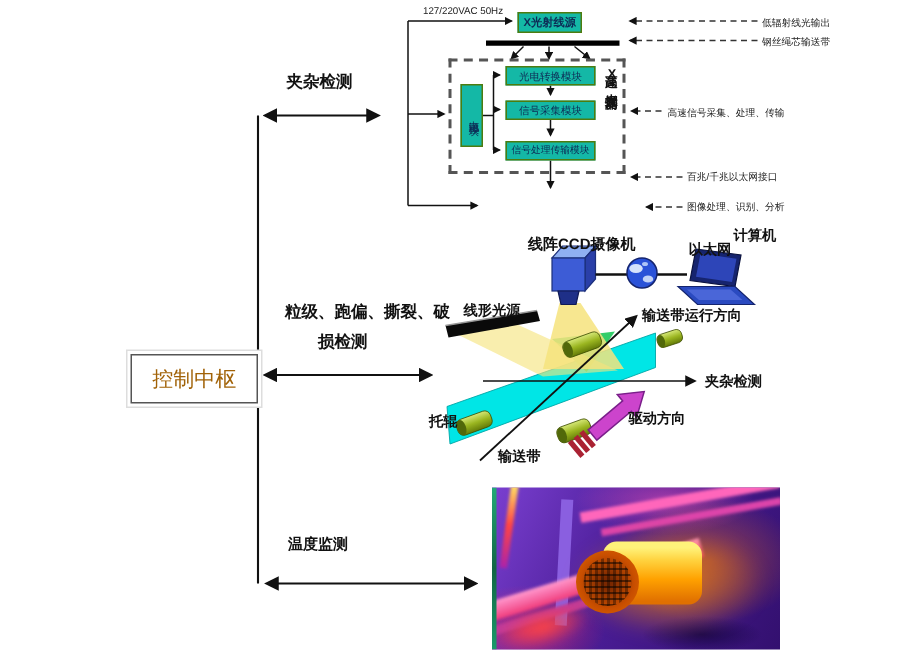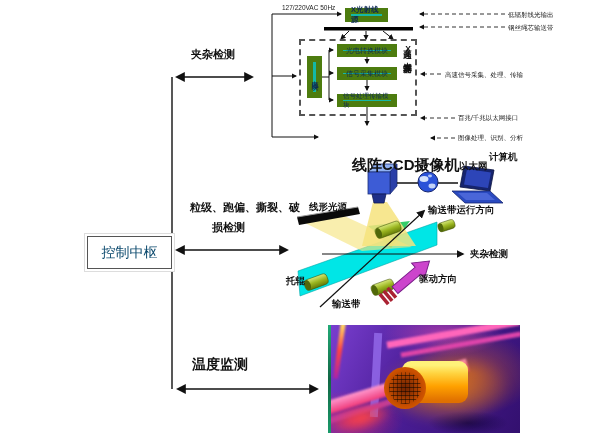--- a/index.html
+++ b/index.html
@@ -1,21 +1,21 @@
 <!DOCTYPE html>
 <html><head>
 <meta charset="utf-8">
 <style>
   html,body{margin:0;padding:0;background:#fff;}
   #canvas{position:relative;width:600px;height:440px;background:#fff;overflow:hidden;
           font-family:"Liberation Sans","DejaVu Sans",sans-serif;}
   .lbl{position:absolute;font-weight:bold;color:#111;white-space:nowrap;}
   .lbl-sm{position:absolute;font-weight:normal;color:#222;white-space:nowrap;font-size:6.5px;}
-  .bluebox{position:absolute;background:#14b8a6;border:6px solid #4d7c0f;box-sizing:border-box;
-           display:flex;align-items:center;justify-content:center;color:#0d2a55;text-align:left;}
+  .bluebox{position:absolute;background:#14b8a6;border:1px solid #4d7c0f;box-sizing:border-box;
+           display:flex;align-items:center;justify-content:center;color:#0d2a55;text-align:center;}
   .vtext{writing-mode:vertical-rl;text-orientation:upright;letter-spacing:1px;}
   .dashedbox{position:absolute;border:2px dashed #555;box-sizing:border-box;background:transparent;}
   svg.overlay{position:absolute;left:0;top:0;pointer-events:none;}
   
   .thermal{position:absolute;left:328px;top:325px;width:192px;height:108px;overflow:hidden;
            background:
              radial-gradient(90px 60px at 75% 45%, rgba(255,120,0,.45), transparent 70%),
              radial-gradient(70px 40px at 12% 88%, rgba(255,40,80,.55), transparent 75%),
              radial-gradient(80px 30px at 60% 8%, rgba(255,90,190,.5), transparent 75%),
              linear-gradient(115deg,#7a3fd0 0%,#4a1d96 45%,#33106f 100%);}
@@ -36,21 +36,21 @@
               background:radial-gradient(circle,#7a2800 10%,#c84e00 60%,#e06a00 100%);}
   .motor-grid{left:61px;top:47px;width:32px;height:32px;border-radius:50%;
               background:repeating-linear-gradient(0deg,rgba(0,0,0,.5) 0 1.5px,transparent 1.5px 4px),
                          repeating-linear-gradient(90deg,rgba(0,0,0,.35) 0 1.5px,transparent 1.5px 4px);}
   .hotblob{left:2px;top:80px;width:64px;height:26px;background:radial-gradient(closest-side,#ff4444,transparent);
            filter:blur(3px);transform:rotate(-15deg);}
   .darkpatch{left:100px;top:86px;width:80px;height:24px;background:radial-gradient(closest-side,rgba(18,4,60,.75),transparent);}
   .tealedge{left:0;top:0;width:3px;height:108px;background:linear-gradient(#22aa77,#116644,#1a9a6a);}
   .hub{position:absolute;left:87px;top:236px;width:83px;height:31px;border:1px solid #555;
        box-shadow:0 0 0 2px #fff,0 0 0 3px #ddd;display:flex;align-items:center;justify-content:center;
-       font-size:14px;color:#0c4a6e;background:#fff;}
+       font-size:14px;color:#a16207;background:#fff;}
 </style>
 </head>
 <body>
 
 <div id="canvas">
 
   <svg class="overlay" width="600" height="440" viewBox="0 0 600 440">
     <defs>
       <marker id="ar" viewBox="0 0 10 10" refX="8" refY="5" markerWidth="7" markerHeight="7" orient="auto-start-reverse">
         <path d="M0,0 L10,5 L0,10 z" fill="#111"></path>
@@ -164,39 +164,39 @@
       <polygon points="467,169 491,172.5 488,188 464,184.5" fill="#2d45b8"></polygon>
       <polygon points="452,191 490,191 503,203 465,203" fill="#2a4ac0" stroke="#14246e" stroke-width="0.8"></polygon>
       <polygon points="458,193 487,193 495,200 466,200" fill="#4a66d8"></polygon>
     </g>
   </svg>
 
   <div class="hub">控制中枢</div>
   <div class="lbl" style="left:172px;top:47px;font-size:11px;margin-left:19px;">夹杂检测</div>
   <div class="lbl" style="left:190px;top:200px;font-size:11px;">粒级、跑偏、撕裂、破</div>
   <div class="lbl" style="left:190px;top:220px;font-size:11px;margin-left:22px;">损检测</div>
-  <div class="lbl" style="left:192px;top:356px;font-size:14px;">温度监测</div>
+  <div class="lbl" style="left:192px;top:356px;font-size:10px;">温度监测</div>
 
   <div class="lbl-sm" style="left:282px;top:4px;">127/220VAC 50Hz</div>
   <div class="bluebox" style="left:345px;top:8px;width:43px;height:14px;font-size:7.5px;font-weight:bold;">X光射线源</div>
 
   <div class="dashedbox" style="left:299px;top:39px;width:118px;height:77px;"></div>
   <div class="bluebox vtext" style="left:307px;top:56px;width:15px;height:42px;font-size:7px;">电源模块</div>
   <div class="bluebox" style="left:337px;top:44px;width:60px;height:13px;font-size:7px;">光电转换模块</div>
   <div class="bluebox" style="left:337px;top:67px;width:60px;height:13px;font-size:7px;">信号采集模块</div>
   <div class="bluebox" style="left:337px;top:94px;width:60px;height:13px;font-size:6.5px;">信号处理传输模块</div>
   <div class="lbl vtext" style="left:401px;top:42px;height:72px;font-size:8.5px;line-height:13px;">高速X光探测器</div>
 
   <div class="lbl-sm" style="left:508px;top:11px;">低辐射线光输出</div>
   <div class="lbl-sm" style="left:508px;top:24px;">钢丝绳芯输送带</div>
   <div class="lbl-sm" style="left:445px;top:71px;">高速信号采集、处理、传输</div>
   <div class="lbl-sm" style="left:458px;top:114px;">百兆/千兆以太网接口</div>
   <div class="lbl-sm" style="left:458px;top:134px;">图像处理、识别、分析</div>
 
-  <div class="lbl" style="left:352px;top:156px;font-size:15px;">线阵CCD摄像机</div>
+  <div class="lbl" style="left:352px;top:156px;font-size:10px;">线阵CCD摄像机</div>
   <div class="lbl" style="left:411px;top:160px;font-size:9.5px;margin-left:48px;">以太网</div>
   <div class="lbl" style="left:461px;top:151px;font-size:9.5px;margin-left:28px;">计算机</div>
   <div class="lbl" style="left:428px;top:204px;font-size:9.5px;">输送带运行方向</div>
   <div class="lbl" style="left:309px;top:201px;font-size:9.5px;">线形光源</div>
   <div class="lbl" style="left:470px;top:248px;font-size:9.5px;">夹杂检测</div>
   <div class="lbl" style="left:419px;top:273px;font-size:9.5px;">驱动方向</div>
   <div class="lbl" style="left:286px;top:275px;font-size:9.5px;">托辊</div>
   <div class="lbl" style="left:332px;top:298px;font-size:9.5px;">输送带</div>
 
   <div class="thermal">

